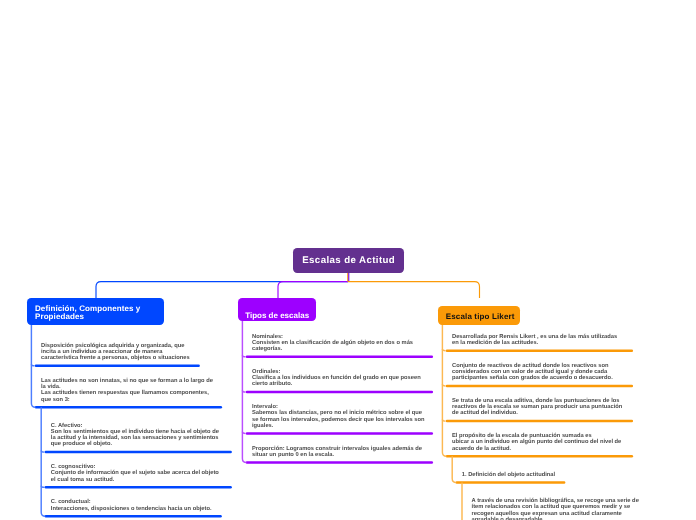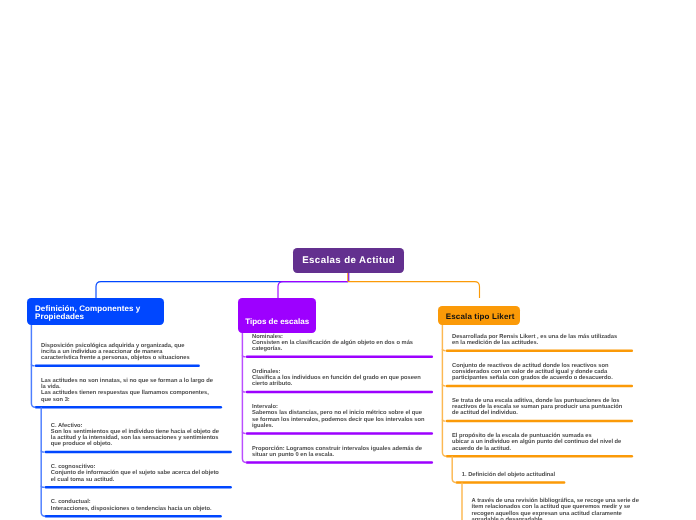--- a/index.html
+++ b/index.html
@@ -66,21 +66,21 @@
 que son 3:</div>
     <div class="item" style="left: 50.8px; top: 422.8px;">C. Afectivo:
 Son los sentimientos que el individuo tiene hacia el objeto de
 la actitud y la intensidad, son las sensaciones y sentimientos
 que produce el objeto.</div>
     <div class="item" style="left: 50.8px; top: 464.2px;">C. cognoscitivo:
 Conjunto de información que el sujeto sabe acerca del objeto
 el cual toma su actitud.</div>
     <div class="item" style="left: 50.8px; top: 499.4px;">C. conductual:
 Interacciones, disposiciones o tendencias hacia un objeto.</div>
-    <div class="node branch-node" id="node-tipos" style="left: 238px; top: 298px; width: 78.2px; height: 35px; background: rgb(157, 0, 255); display: flex; align-items: center; padding-left: 7.2px; padding-top: 13px; letter-spacing: 0px;">Tipos de escalas</div>
+    <div class="node branch-node" id="node-tipos" style="left: 238px; top: 298px; width: 78.2px; height: 23px; background: rgb(157, 0, 255); display: flex; align-items: center; padding-left: 7.2px; padding-top: 13px; letter-spacing: 0px;">Tipos de escalas</div>
     <div class="item" style="left: 252px; top: 333.7px;">Nominales:
 Consisten en la clasificación de algún objeto en dos o más
 categorías.</div>
     <div class="item" style="left: 252px; top: 368.9px;">Ordinales:
 Clasifica a los individuos en función del grado en que poseen
 cierto atributo.</div>
     <div class="item" style="left: 252px; top: 404.1px;">Intervalo:
 Sabemos las distancias, pero no el inicio métrico sobre el que
 se forman los intervalos, podemos decir que los intervalos son
 iguales.</div>

